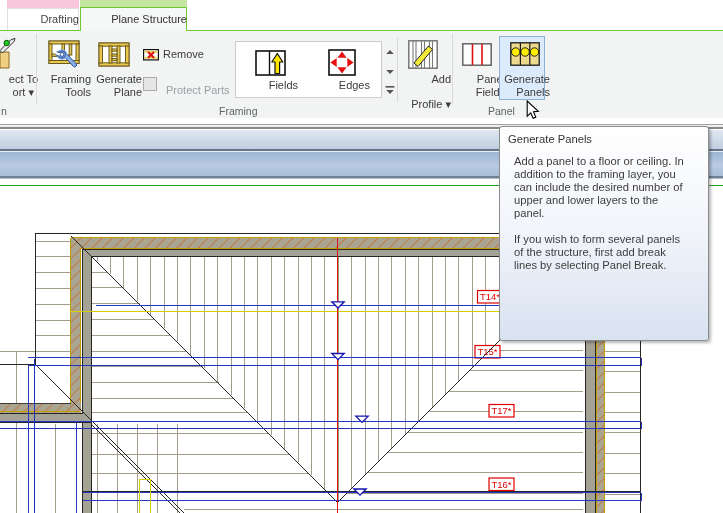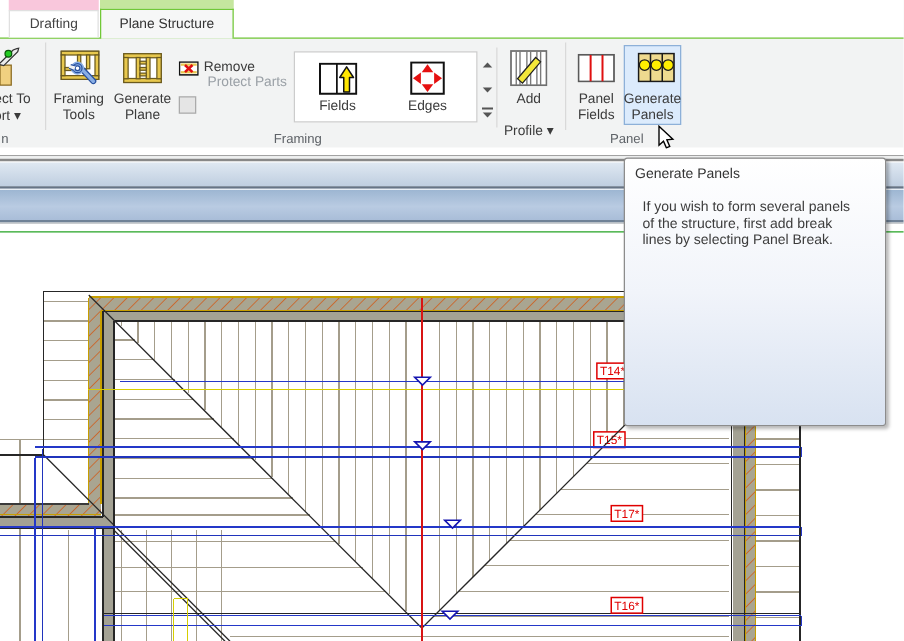--- a/index.html
+++ b/index.html
@@ -1,17 +1,17 @@
 <!DOCTYPE html>
 <html><head><meta charset="utf-8"><title>p</title><style>
 html,body{margin:0;padding:0}
 body{width:723px;height:513px;position:relative;overflow:hidden;background:#fff;
   font-family:"Liberation Sans",sans-serif;}
 .abs{position:absolute}
-.lbl{position:absolute;font-size:11px;color:#3b3b3b;text-align:center;white-space:nowrap}
+.lbl{position:absolute;font-size:11px;color:#3b3b3b;text-align:right;white-space:nowrap}
 .glbl{position:absolute;font-size:10.5px;color:#5f6368;white-space:nowrap}
 .sep{position:absolute;width:1px;background:#d9d9d9}
 </style></head><body>
 
 <div class="abs" style="left:0;top:0;width:723px;height:122px;background:#f2f3f3"></div>
 <div class="abs" style="left:0;top:0;width:723px;height:30px;background:#ffffff"></div>
 <div class="abs" style="left:7px;top:0;width:72px;height:8px;background:#f9c7dc"></div>
 <div class="abs" style="left:80px;top:0;width:107px;height:8px;background:#c5e69e"></div>
 <div class="abs" style="left:0;top:30px;width:723px;height:1.4px;background:#71c837"></div>
 <div class="abs" style="left:7px;top:8px;width:72px;height:22px;background:#fff;border:1px solid #e0e0e0;border-bottom:none;box-sizing:border-box"></div>
@@ -64,21 +64,21 @@
 <div class="lbl" style="left:86px;top:86px;width:56px">Plane</div>
 
 <svg class="abs" style="left:143px;top:49px" width="16" height="11.5" viewBox="0 0 16 11.5">
     <rect x="0.6" y="0.6" width="14.8" height="10.3" fill="#fff" stroke="#111" stroke-width="1.2"></rect>
     <rect x="1.6" y="1.8" width="12.8" height="1.8" fill="#e8c84e"></rect>
     <rect x="1.6" y="7.9" width="12.8" height="1.8" fill="#e8c84e"></rect>
     <path d="M5 3 L11 8.7 M11 3 L5 8.7" stroke="#e01010" stroke-width="2.1"></path>
   </svg>
 <div class="lbl" style="left:163px;top:48px;text-align:right">Remove</div>
 <div class="abs" style="left:143px;top:77px;width:12px;height:12px;background:#e5e5e5;border:1px solid #ababab"></div>
-<div class="lbl" style="left:166px;top:60px;text-align:right;color:#9aa0a6">Protect Parts</div>
+<div class="lbl" style="left:166px;top:84px;text-align:right;color:#9aa0a6">Protect Parts</div>
 
 <div class="abs" style="left:235px;top:41px;width:147px;height:57px;background:#fff;border:1px solid #cccccc;box-sizing:border-box"></div>
 <svg class="abs" style="left:255px;top:50px" width="31" height="26" viewBox="0 0 31 26">
     <rect x="1" y="1" width="29" height="24" fill="#fff" stroke="#111" stroke-width="1.6"></rect>
     <line x1="14.5" y1="1" x2="14.5" y2="25" stroke="#111" stroke-width="1.4"></line>
     <path d="M20 23.5 L20 12 L16.8 12 L22.3 3.5 L27.8 12 L24.6 12 L24.6 23.5 z" fill="#ffe600" stroke="#111" stroke-width="1.2" stroke-linejoin="round"></path>
   </svg>
 <div class="lbl" style="left:242px;top:79px;width:56px">Fields</div>
 <svg class="abs" style="left:328px;top:49px" width="28" height="27" viewBox="0 0 28 27">
     <rect x="1" y="1" width="26" height="25" fill="#fff" stroke="#111" stroke-width="1.6"></rect>
@@ -312,14 +312,15 @@
   </svg>
 
 <svg class="abs" style="left:526px;top:100px" width="15" height="19" viewBox="0 0 15 19">
     <path d="M1.2 1 L1.2 16.2 L4.8 12.9 L7.1 18.3 L9.8 17.1 L7.5 11.8 L12.3 11.4 z" fill="#fff" stroke="#000" stroke-width="1.1"></path>
   </svg>
 
 <div class="abs" style="left:499px;top:126px;width:210px;height:215px;box-sizing:border-box;
   border:1px solid #8c8c8c;border-radius:3px;background:linear-gradient(#ffffff,#f1f4fa 50%,#d8e2f1);
   box-shadow:2px 2px 3px rgba(0,0,0,0.28);font-size:11.2px;color:#3c3c3c;line-height:12.9px;z-index:50">
  <div style="margin:6px 0 0 8px;font-weight:normal;color:#333">Generate Panels</div>
+ <div style="margin:9px 0 0 14px;white-space:nowrap">Add a panel to a floor or ceiling. In<br>addition to the framing layer, you<br>can include the desired number of<br>upper and lower layers to the<br>panel.</div>
  <div style="margin:14px 0 0 14px;white-space:nowrap">If you wish to form several panels<br>of the structure, first add break<br>lines by selecting Panel Break.</div>
 </div>
 
 </body></html>

